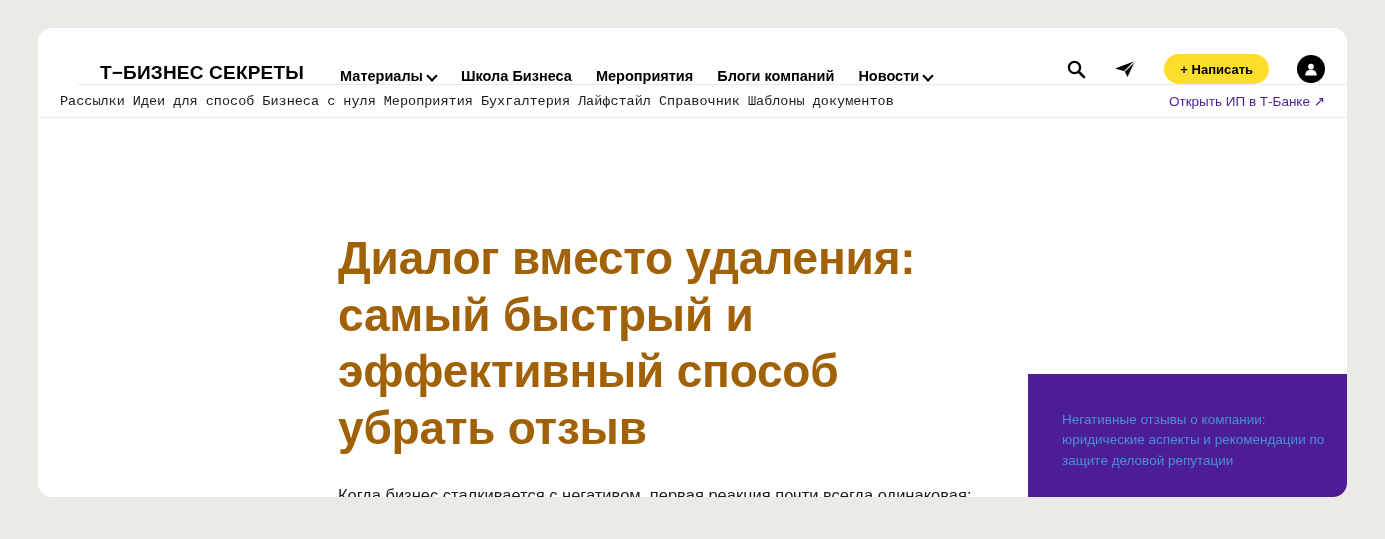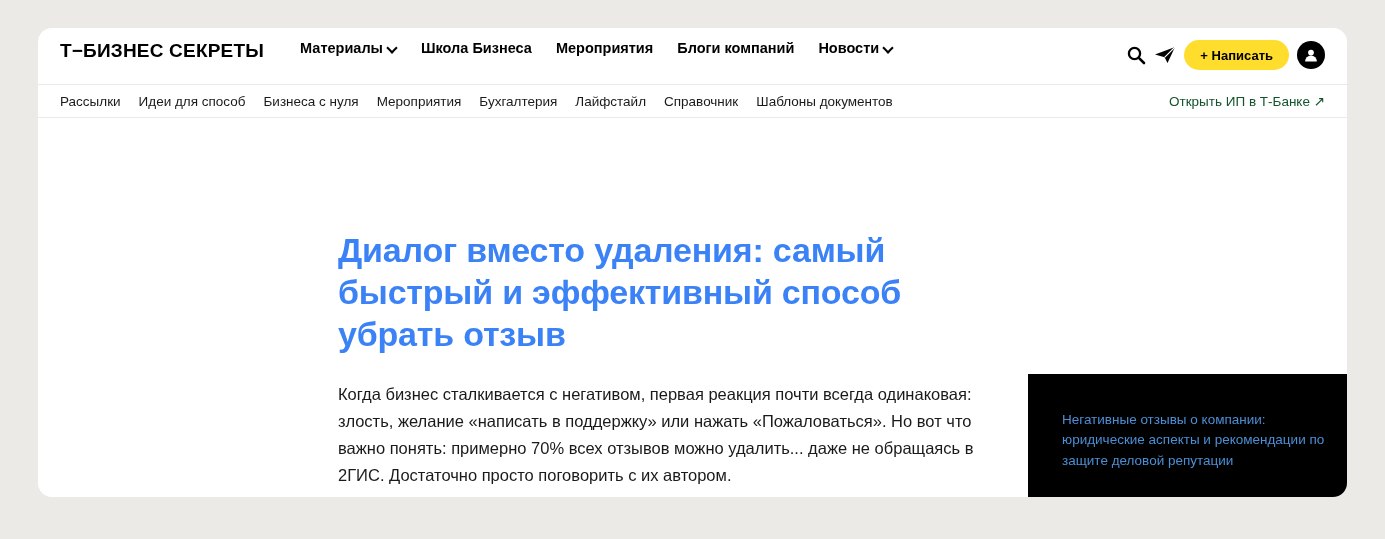--- a/index.html
+++ b/index.html
@@ -22,23 +22,24 @@
     height: 469px;
     background: #ffffff;
     border-radius: 14px;
     overflow: hidden;
   }
 
   
   .topbar {
     height: 57px;
     display: flex;
-    align-items: flex-start;
-    padding: 12px 22px 0 22px;
+    align-items: flex-end;
+    padding: 0 22px 0 22px;
     border-bottom: 1px solid #eceae6;
+    margin-left: 40px;
   }
   .brand {
     font-size: 19px;
     font-weight: bold;
     letter-spacing: 0.2px;
     color: #000;
     white-space: nowrap;
     margin-right: 36px;
   }
   .mainnav {
@@ -69,21 +70,21 @@
     position: absolute;
     left: 0; top: 1px;
     width: 6px; height: 6px;
     border-right: 2px solid #000;
     border-bottom: 2px solid #000;
     transform: rotate(45deg);
   }
   .topbar-right {
     display: flex;
     align-items: center;
-    gap: 8px;
+    gap: 28px;
   }
   .icon-btn {
     display: flex;
     align-items: center;
     justify-content: center;
     cursor: pointer;
   }
   .write-btn {
     background: #ffdd2d;
     border: none;
@@ -112,71 +113,72 @@
   .subbar {
     height: 33px;
     display: flex;
     align-items: center;
     padding: 0 22px;
     border-bottom: 1px solid #eceae6;
   }
   .subnav {
     display: flex;
     align-items: center;
-    gap: 18px;
+    gap: 8px;
     flex: 1;
+    font-family: Liberation Mono, monospace;
   }
   .subnav-item {
     font-size: 13.5px;
     color: #1a1a1a;
     white-space: nowrap;
     cursor: pointer;
   }
   .subbar-right {
     font-size: 13.5px;
-    color: #14532d;
+    color: #4c1d95;
     white-space: nowrap;
     cursor: pointer;
   }
 
   
   .content {
     position: relative;
     padding-top: 26px;
   }
   .article {
     position: absolute;
     left: 300px;
     top: 112px;
     width: 675px;
   }
   .article h1 {
     margin: 0 0 26px 0;
-    font-size: 34px;
+    font-size: 46px;
     line-height: 1.23;
     font-weight: bold;
-    color: #3b82f6;
+    color: #a16207;
     letter-spacing: -0.2px;
     max-width: 600px;
   }
   .article p {
     margin: 0 0 22px 0;
     font-size: 16.5px;
     line-height: 1.63;
     color: #1a1a1a;
   }
   .article p:last-child { margin-bottom: 0; }
 
   .promo {
     position: absolute;
     left: 990px;
     top: 256px;
     width: 334px;
     height: 136px;
-    background: #000000;
+    background: #4c1d95;
     padding: 36px 28px 0 34px;
   }
   .promo-link {
     font-size: 13.5px;
     line-height: 1.5;
     color: #4b8fd6;
     cursor: pointer;
     display: block;
   }
 </style>

